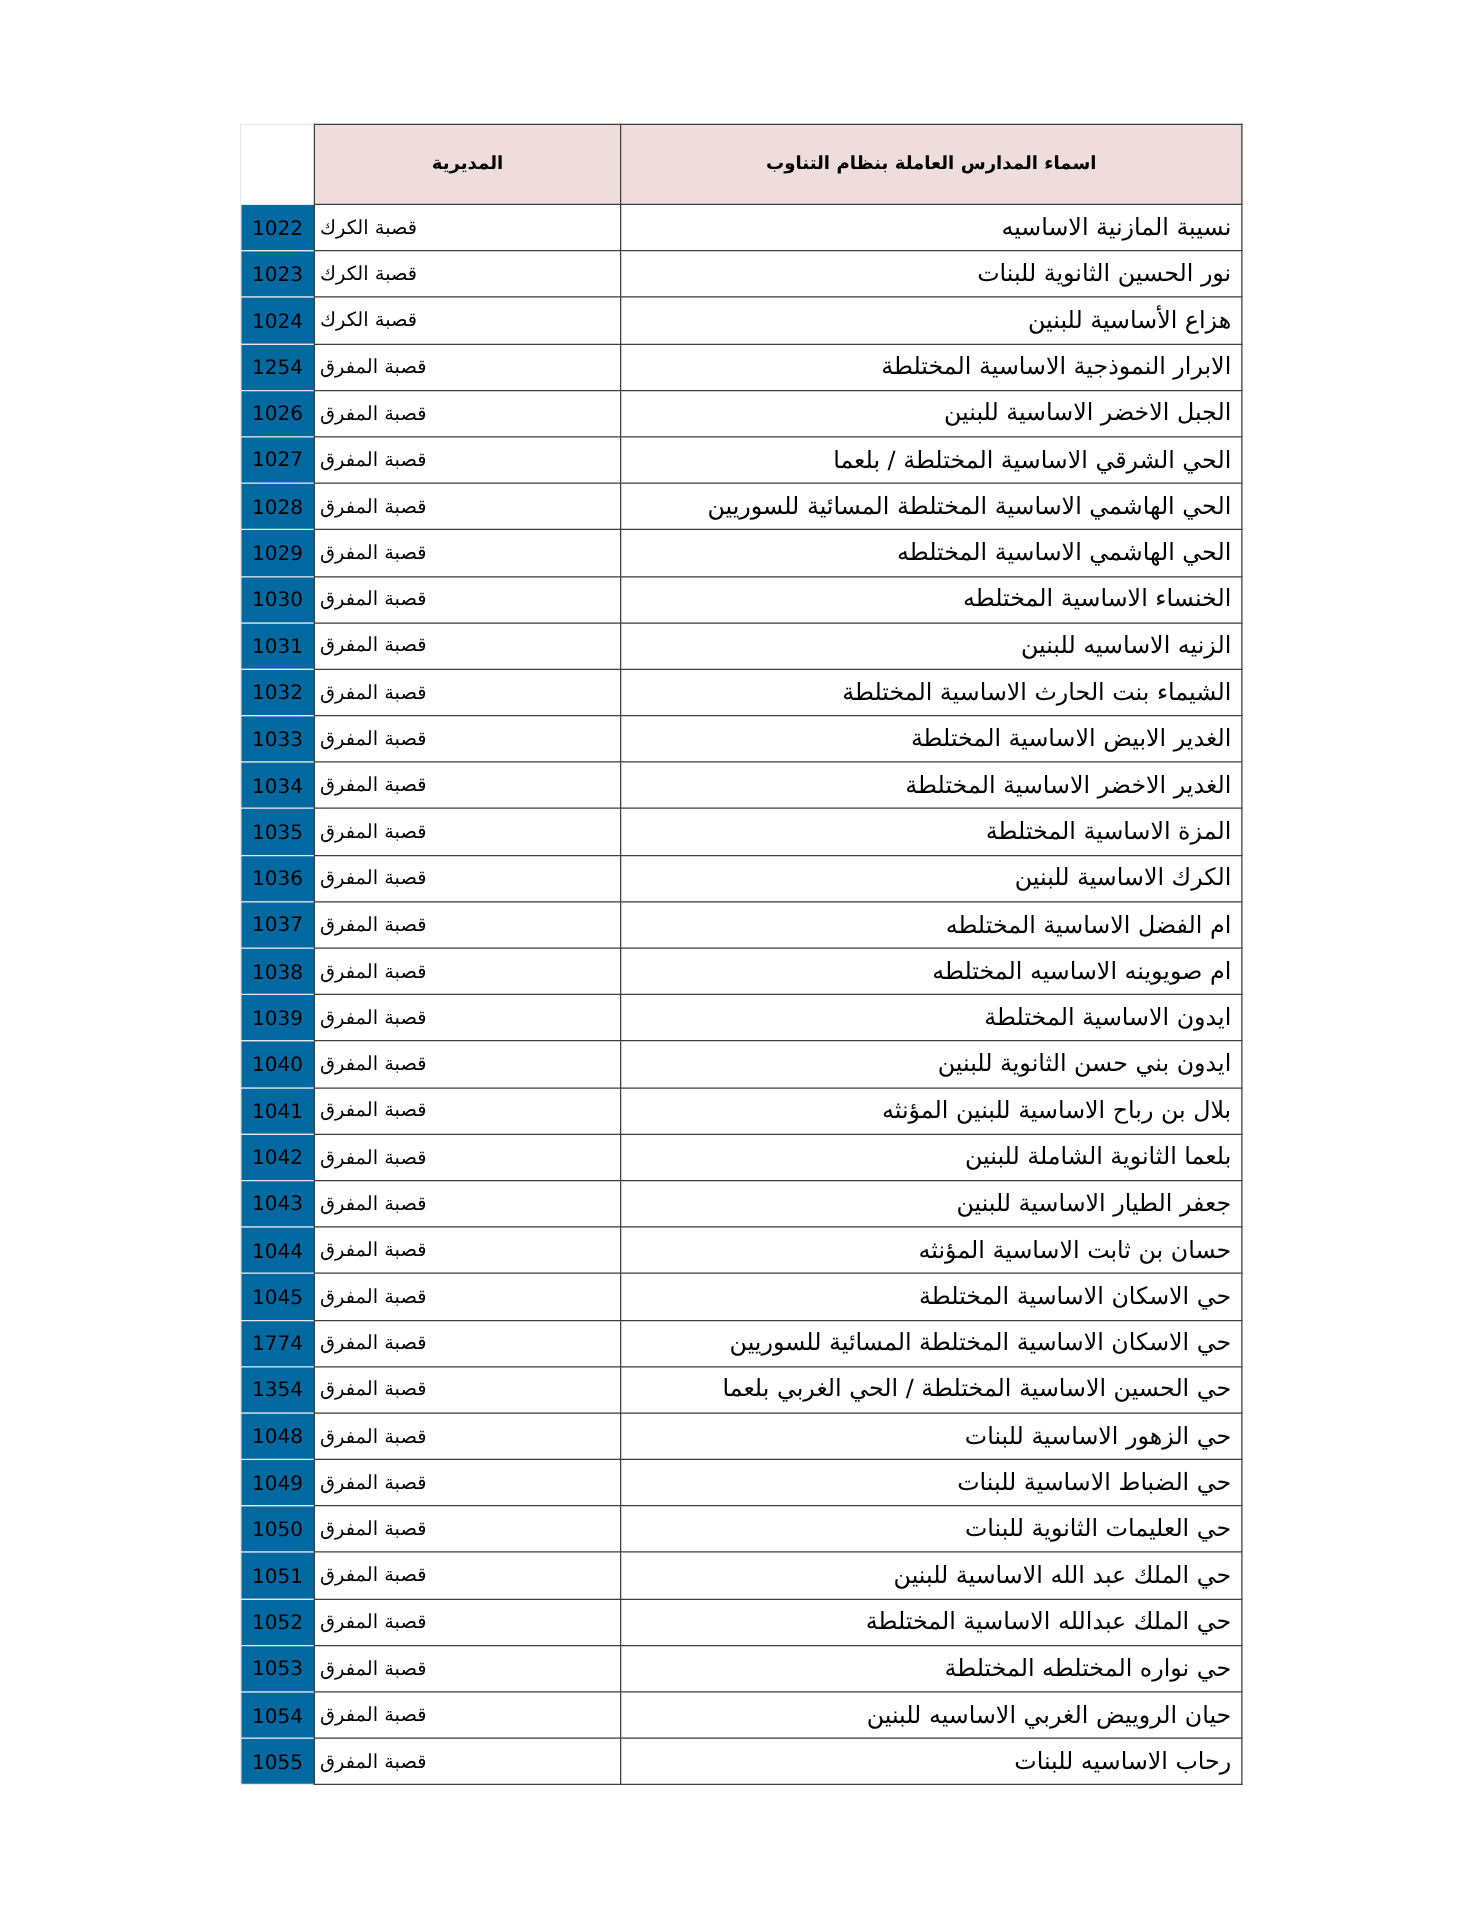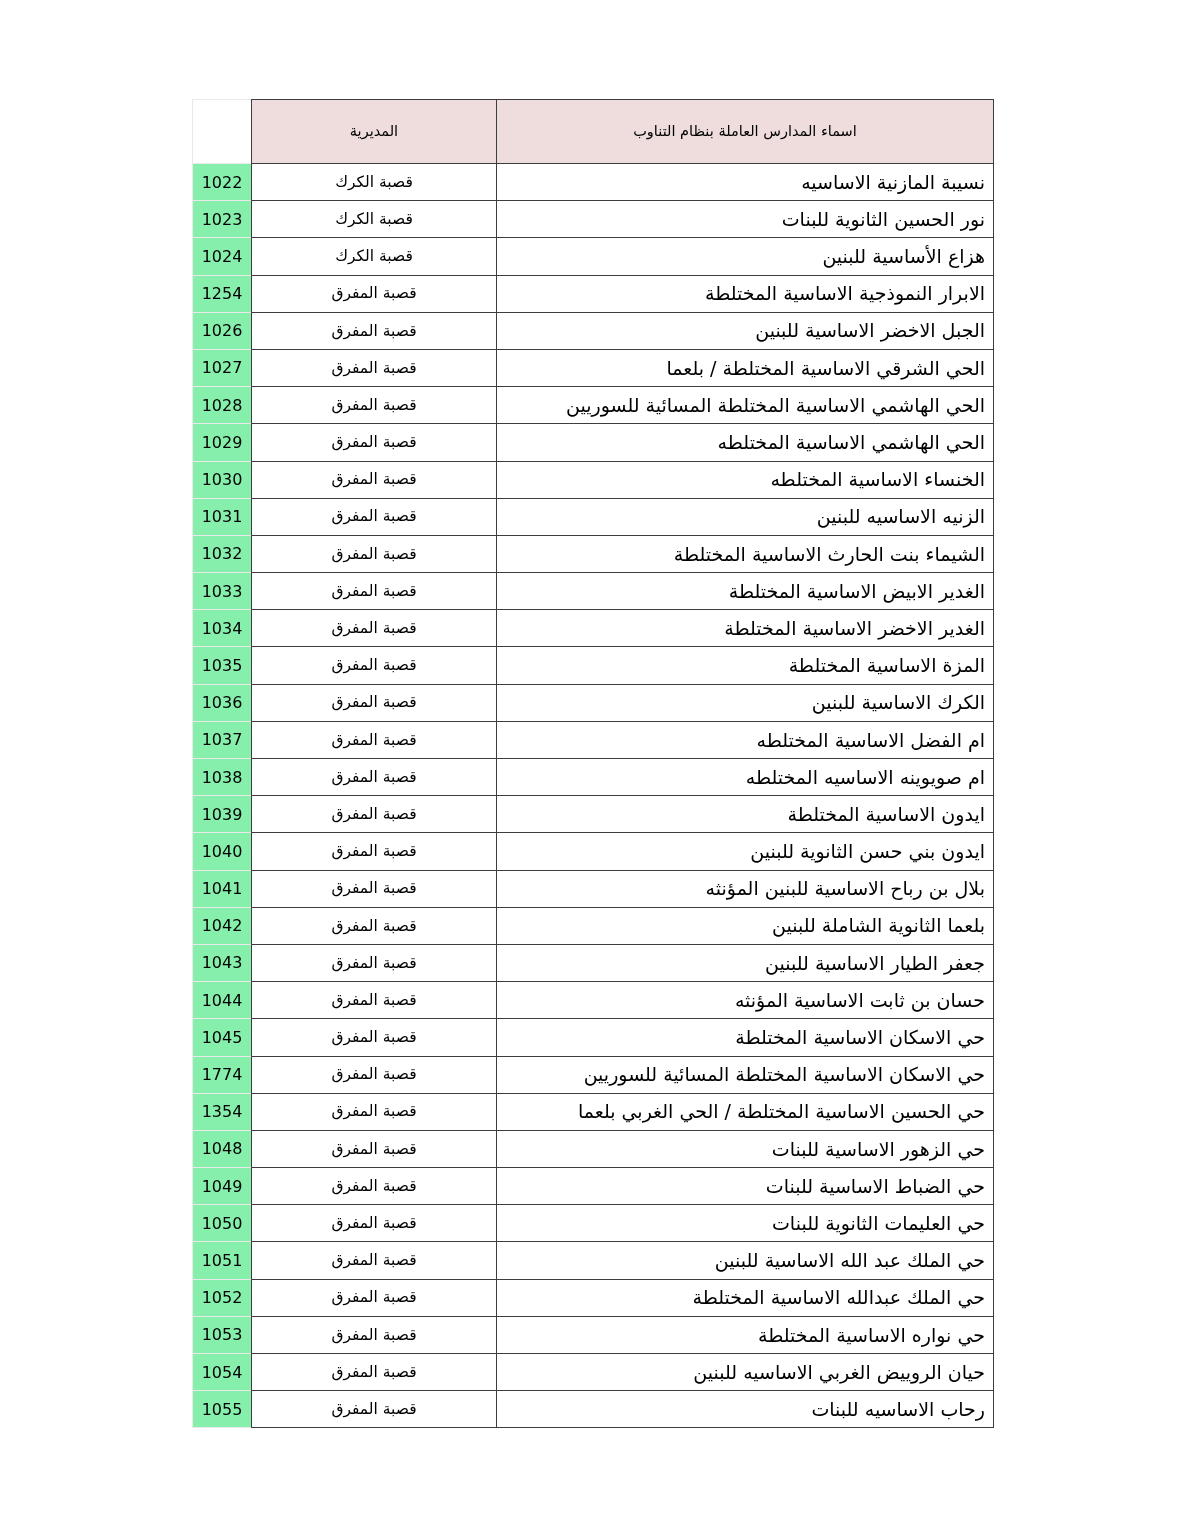--- a/index.html
+++ b/index.html
@@ -47,21 +47,21 @@
   thead th {
     padding: 0;
     margin: 0;
   }
   th.h-name, th.h-dir {
     background: #EFDCDC;
     border: 1.6px solid #3d3d3d;
     height: 63px;
     vertical-align: middle;
     text-align: center;
-    font-weight: normal;
+    font-weight: bold;
     font-size: 14.5px;
     letter-spacing: 0;
   }
   th.h-name .cap { display: block; padding: 0 10px; line-height: 1.25; }
   th.h-dir  .cap { display: block; padding: 0 6px;  line-height: 1.25; }
 
   th.h-num {
     background: #ffffff;
     border: 1px solid #e9e9e9;
     border-right: 1px solid #e9e9e9;
@@ -84,34 +84,34 @@
     white-space: nowrap;
   }
   td.name .txt {
     display: block;
     padding-right: 8px;
     padding-left: 6px;
   }
 
   td.dir {
     border: 1.6px solid #3d3d3d;
-    text-align: center;
+    text-align: left;
     font-size: 15.5px;
     line-height: 1.2;
     white-space: nowrap;
   }
   td.dir .txt { display: block; padding: 0 4px; }
 
   td.num {
     border: 1px solid #e9e9e9;
     text-align: center;
     font-size: 16px;
     line-height: 1.2;
     direction: ltr;
-    background: #86efac;
+    background: #0369a1;
     white-space: nowrap;
   }
   td.num .txt { display: block; }
 </style>
 </head>
 <body>
 
 <div class="page">
   <div class="sheet">
 
@@ -471,21 +471,21 @@
             </td>
             <td class="dir">
               <span class="txt">قصبة المفرق</span>
             </td>
             <td class="num">
               <span class="txt">1052</span>
             </td>
           </tr>
           <tr class="data-row">
             <td class="name">
-              <span class="txt">حي نواره الاساسية المختلطة</span>
+              <span class="txt">حي نواره المختلطه المختلطة</span>
             </td>
             <td class="dir">
               <span class="txt">قصبة المفرق</span>
             </td>
             <td class="num">
               <span class="txt">1053</span>
             </td>
           </tr>
           <tr class="data-row">
             <td class="name">

